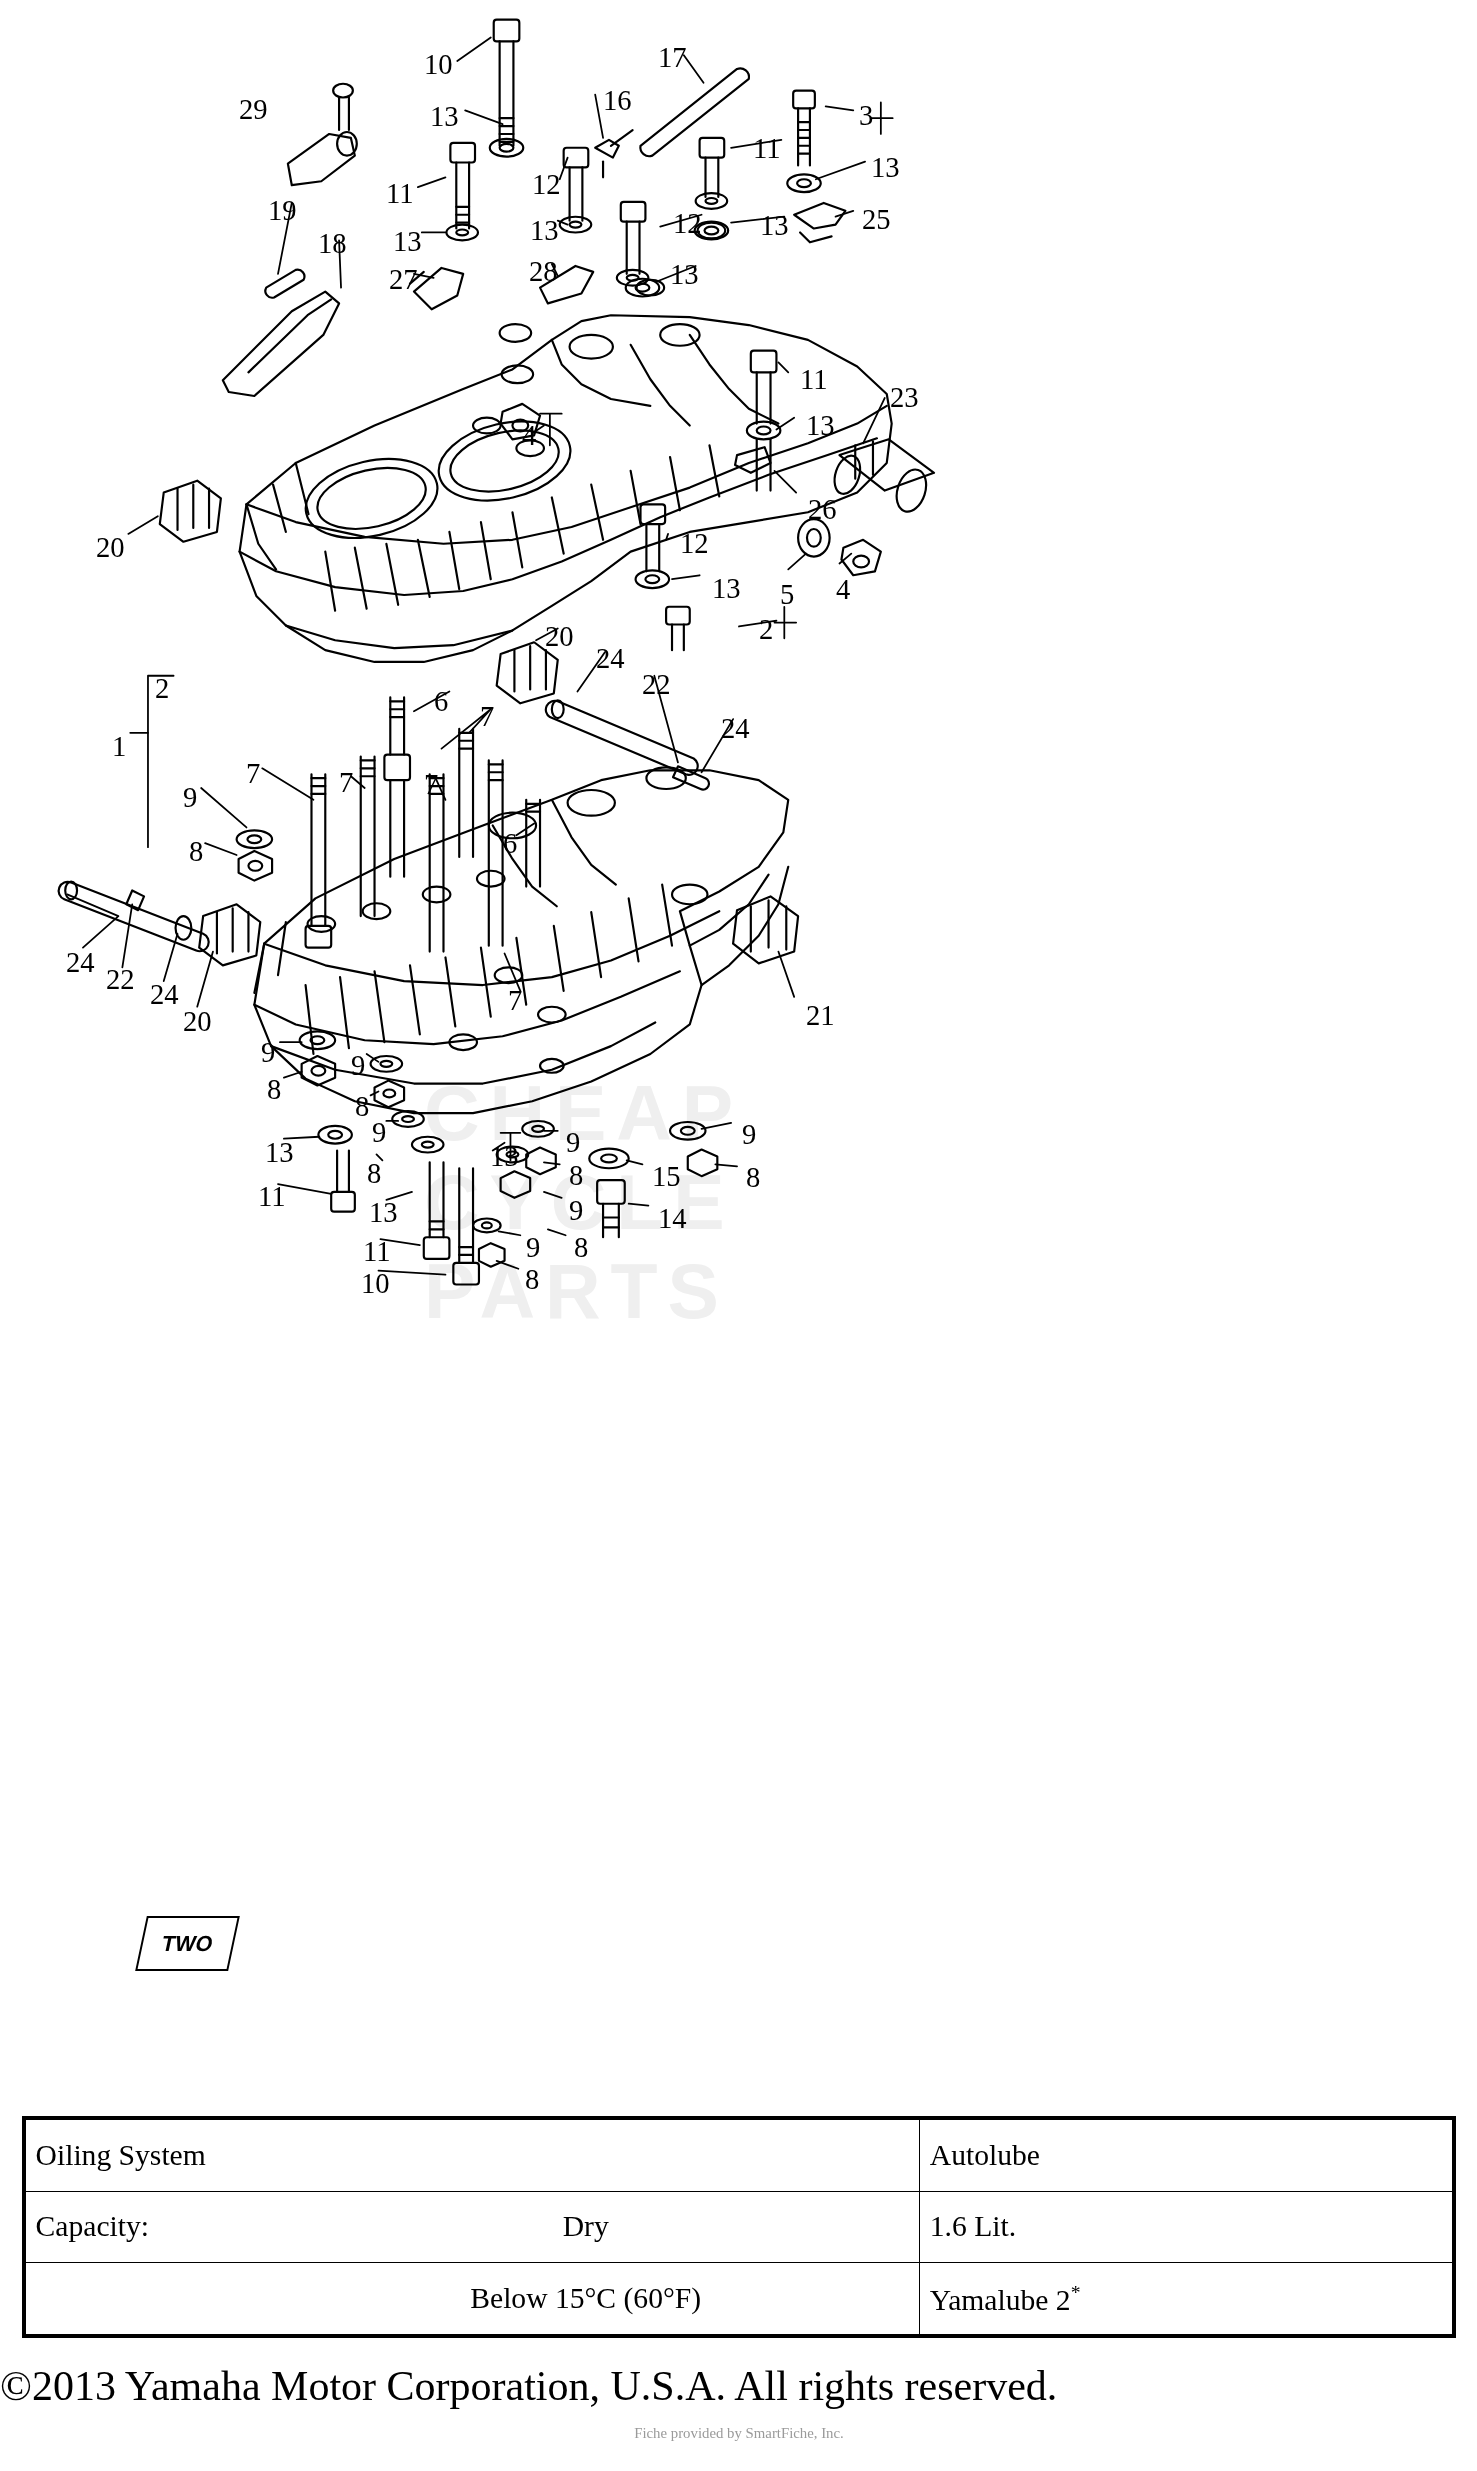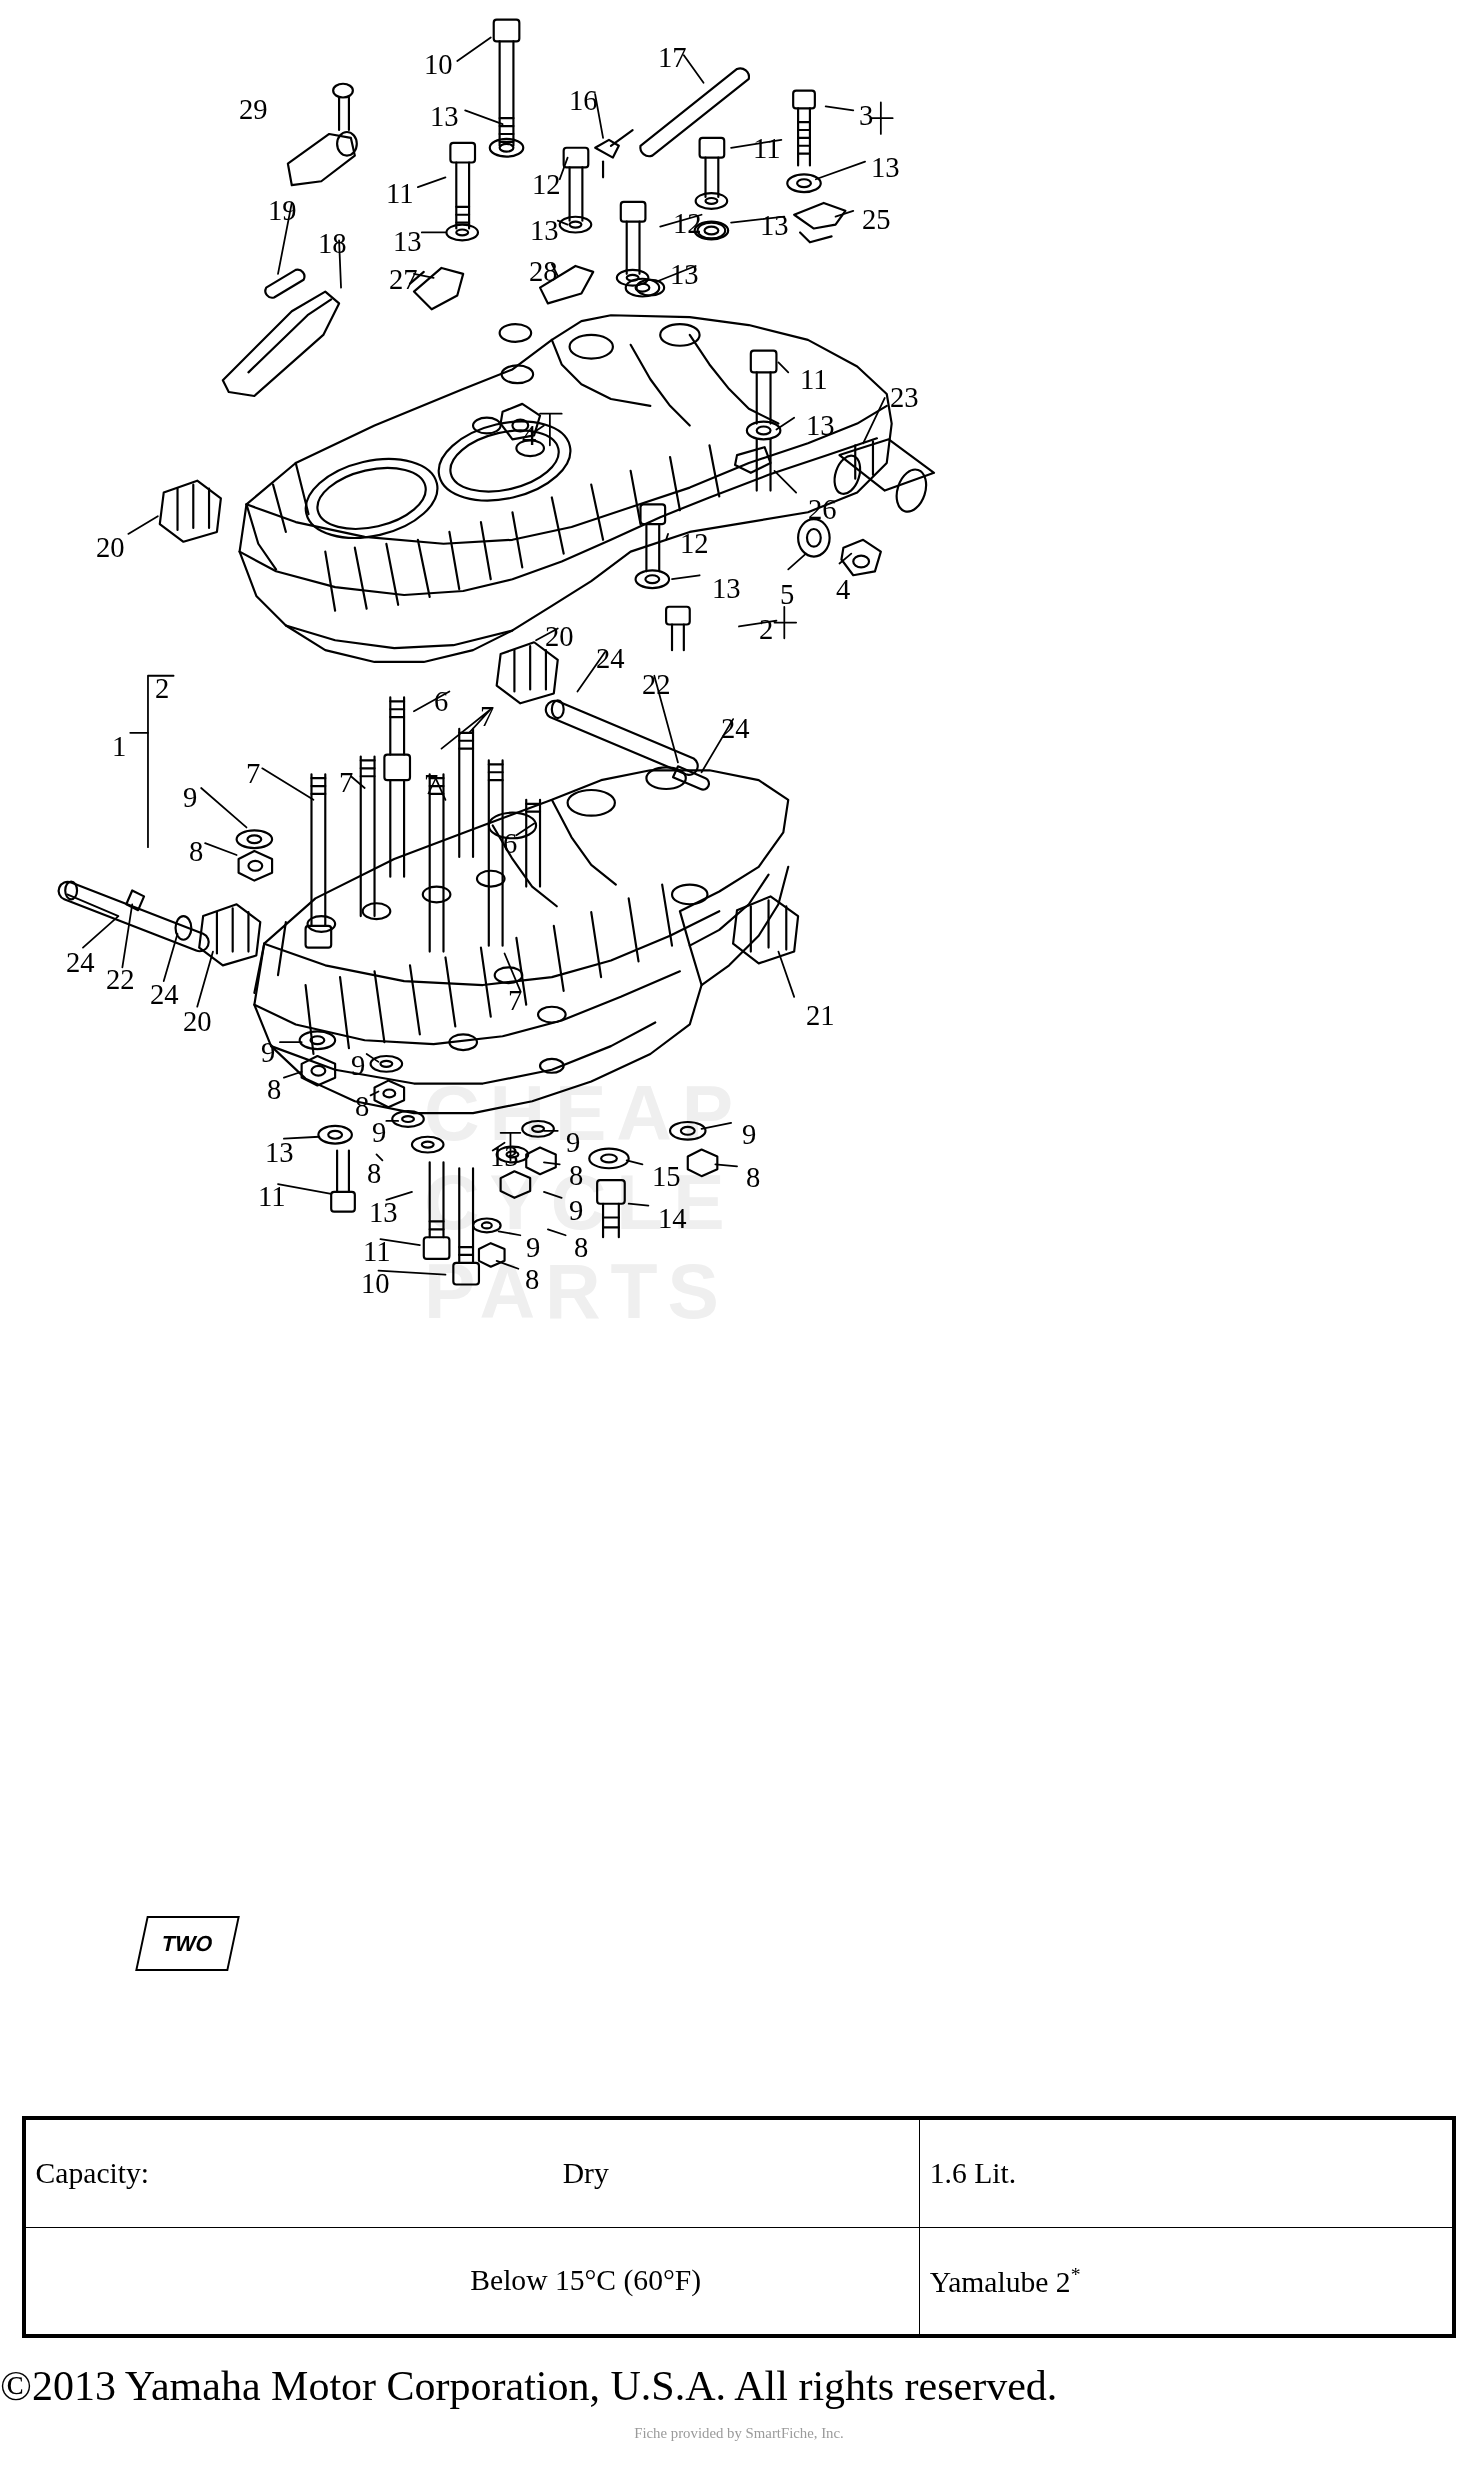--- a/index.html
+++ b/index.html
@@ -603,21 +603,21 @@
         </g>
       </g>
     </svg>
 
     <div class="two-badge">TWO</div>
 
     <div id="callout-layer">
         <div class="callout" style="left: 239px; top: 96px;">29</div>
         <div class="callout" style="left: 424px; top: 51px;">10</div>
         <div class="callout" style="left: 430px; top: 103px;">13</div>
-        <div class="callout" style="left: 569px; top: 87px; text-align: right;">16</div>
+        <div class="callout" style="left: 603px; top: 87px; text-align: right;">16</div>
         <div class="callout" style="left: 658px; top: 44px;">17</div>
         <div class="callout" style="left: 859px; top: 102px;">3</div>
         <div class="callout" style="left: 753px; top: 135px;">11</div>
         <div class="callout" style="left: 871px; top: 154px;">13</div>
         <div class="callout" style="left: 532px; top: 171px;">12</div>
         <div class="callout" style="left: 386px; top: 180px;">11</div>
         <div class="callout" style="left: 268px; top: 197px;">19</div>
         <div class="callout" style="left: 393px; top: 228px;">13</div>
         <div class="callout" style="left: 530px; top: 217px;">13</div>
         <div class="callout" style="left: 673px; top: 210px;">12</div>
@@ -680,20 +680,25 @@
         <div class="callout" style="left: 574px; top: 1234px;">8</div>
         <div class="callout" style="left: 361px; top: 1270px;">10</div>
         <div class="callout" style="left: 525px; top: 1266px;">8</div>
       </div>
   </div>
 
   <div class="spec-table">
     <table>
       <tbody>
         <tr>
+          <td class="c-label">Oiling System</td>
+          <td class="c-mid"></td>
+          <td class="c-val">Autolube</td>
+        </tr>
+        <tr>
           <td class="c-label indent2">Capacity:</td>
           <td class="c-mid">Dry</td>
           <td class="c-val">1.6 Lit.</td>
         </tr>
         <tr>
           <td class="c-label"></td>
           <td class="c-mid indent1">Below 15°C (60°F)</td>
           <td class="c-val"><span>Yamalube 2</span><span class="sup">*</span></td>
         </tr>
       </tbody>

